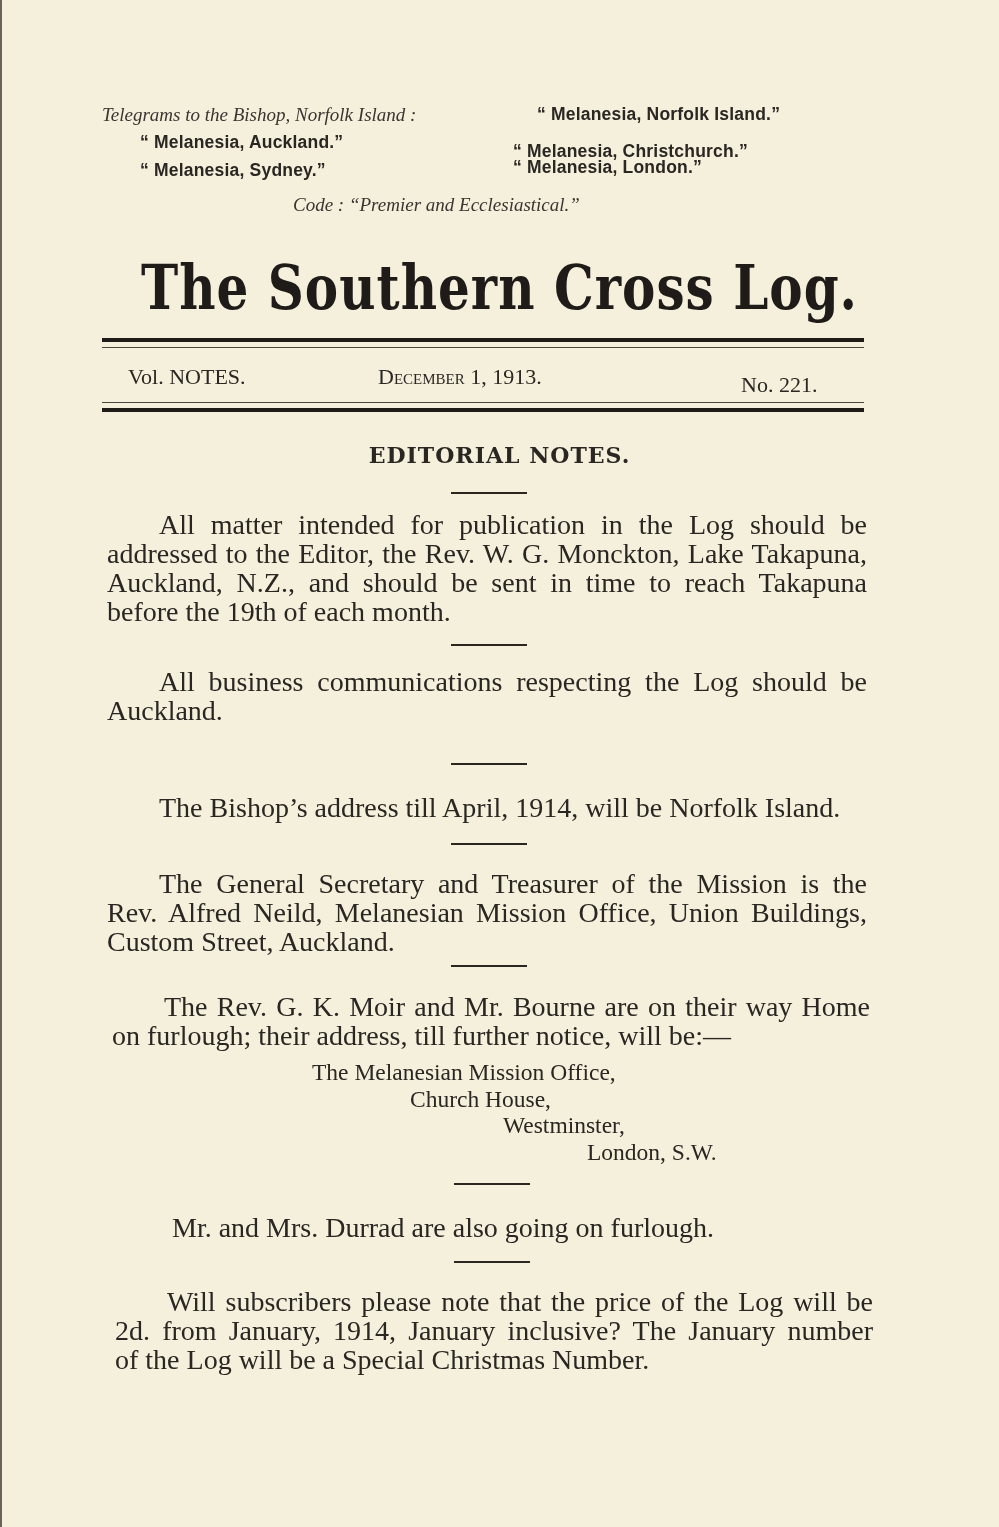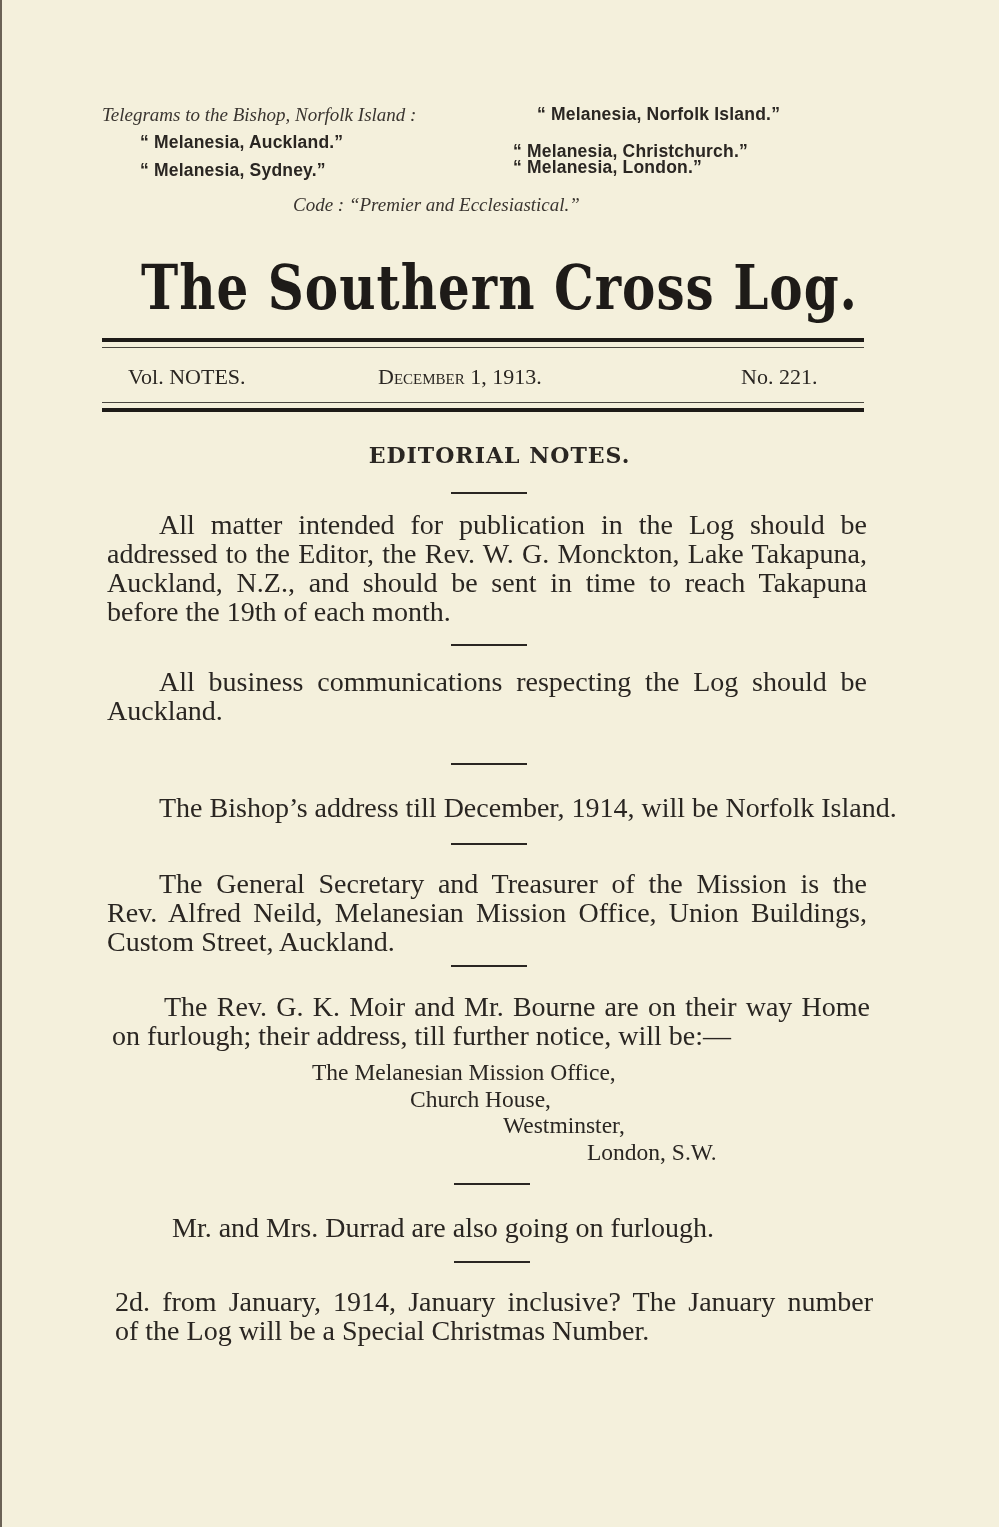--- a/index.html
+++ b/index.html
@@ -49,21 +49,21 @@
   <div class="tg-row tg-italic" style="left:293px; top:194px;">Code : “Premier and Ecclesiastical.”</div>
 </div>
 
 <div class="masthead">The Southern Cross Log.</div>
 
 <div class="rule" style="top:338px; height:4px;"></div>
 <div class="rule" style="top:347px; height:1px; opacity:0.8;"></div>
 
 <div class="issue-line" style="left:128px;">Vol. NOTES.</div>
 <div class="issue-line sc" style="left:378px;">December 1, 1913.</div>
-<div class="issue-line" style="left:741px;">No. 221.</div>
+<div class="issue-line" style="left:741px;margin-top:8px;">No. 221.</div>
 
 <div class="rule" style="top:402px; height:1px; opacity:0.8;"></div>
 <div class="rule" style="top:408px; height:4px;"></div>
 
 <div class="heading">EDITORIAL NOTES.</div>
 <div class="divider" style="top:492px;"></div>
 
 <div class="para" style="top:510px;">
   <span class="line indent">All matter intended for publication in the Log should be</span>
   <span class="line">addressed to the Editor, the Rev. W. G. Monckton, Lake Takapuna,</span>
@@ -72,21 +72,21 @@
 </div>
 <div class="divider" style="top:644px;"></div>
 
 <div class="para" style="top:667px;">
   <span class="line indent">All business communications respecting the Log should be</span>
   <span class="line last">Auckland.</span>
 </div>
 <div class="divider" style="top:763px;"></div>
 
 <div class="para" style="top:793px;">
-  <span class="line indent last">The Bishop’s address till December, 1914, will be Norfolk Island.</span>
+  <span class="line indent last">The Bishop’s address till April, 1914, will be Norfolk Island.</span>
 </div>
 <div class="divider" style="top:843px;"></div>
 
 <div class="para" style="top:869px;">
   <span class="line indent">The General Secretary and Treasurer of the Mission is the</span>
   <span class="line">Rev. Alfred Neild, Melanesian Mission Office, Union Buildings,</span>
   <span class="line last">Custom Street, Auckland.</span>
 </div>
 <div class="divider" style="top:965px;"></div>
 
@@ -101,15 +101,16 @@
   <div class="addr" style="left:587px; top:1139px;">London, S.W.</div>
 </div>
 <div class="divider" style="top:1183px; left:454px;"></div>
 
 <div class="para" style="top:1213px; left:115px;">
   <span class="line indent last" style="padding-left:57px;">Mr. and Mrs. Durrad are also going on furlough.</span>
 </div>
 <div class="divider" style="top:1261px; left:454px;"></div>
 
 <div class="para" style="top:1287px; left:115px; width:758px;">
+  <span class="line indent">Will subscribers please note that the price of the Log will be</span>
   <span class="line">2d. from January, 1914, January inclusive?  The January number</span>
   <span class="line last">of the Log will be a Special Christmas Number.</span>
 </div>
 
 </body></html>

